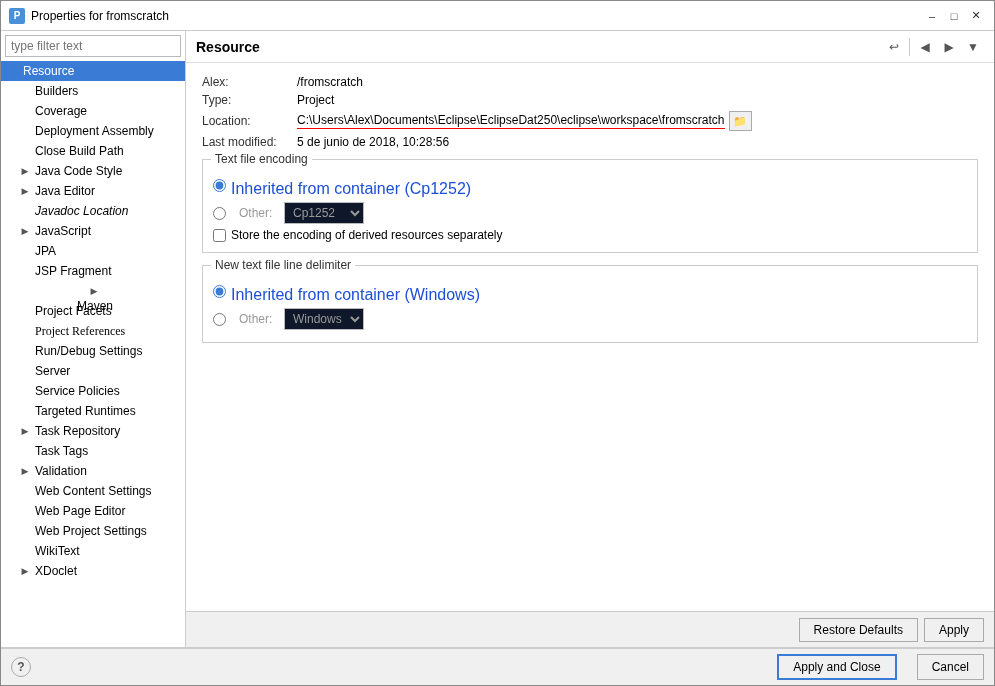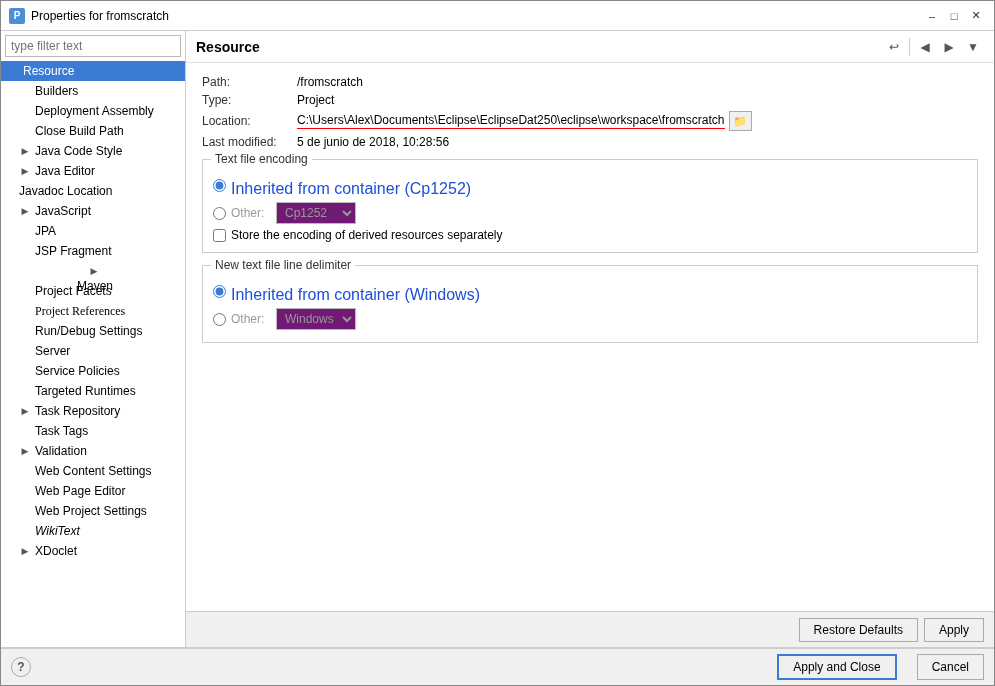--- a/index.html
+++ b/index.html
@@ -260,26 +260,27 @@
     }
     .other-row {
       display: flex;
       align-items: center;
       margin-bottom: 2px;
     }
     .other-label {
       font-size: 12px;
       color: #999;
       width: 45px;
+      margin-left: 8px;
     }
     .other-select {
       font-size: 12px;
       padding: 2px 4px;
       border: 1px solid #bbb;
-      background: #701a75;
+      background: #0f172a;
       min-width: 80px;
       color: #999;
     }
     .checkbox-row {
       display: flex;
       align-items: center;
       margin-top: 4px;
     }
     .checkbox-row input[type="checkbox"] {
       margin-right: 5px;
@@ -371,35 +372,39 @@
       <div class="tree-item selected" style="padding-left: 4px;">
             <span class="tree-expand" style="visibility: hidden;"></span>
             <span class="item-label">Resource</span>
           </div>
           <div class="tree-item" style="padding-left: 16px;">
             <span class="tree-expand" style="visibility: hidden;"></span>
             <span class="item-label">Builders</span>
           </div>
           <div class="tree-item" style="padding-left: 16px;">
             <span class="tree-expand" style="visibility: hidden;"></span>
+            <span class="item-label">Coverage</span>
+          </div>
+          <div class="tree-item" style="padding-left: 16px;">
+            <span class="tree-expand" style="visibility: hidden;"></span>
             <span class="item-label">Deployment Assembly</span>
           </div>
           <div class="tree-item" style="padding-left: 16px;">
             <span class="tree-expand" style="visibility: hidden;"></span>
             <span class="item-label">Close Build Path</span>
           </div>
           <div class="tree-item" style="padding-left: 16px;">
             <span class="tree-expand has-children"></span>
             <span class="item-label">Java Code Style</span>
           </div>
           <div class="tree-item" style="padding-left: 16px;">
             <span class="tree-expand has-children"></span>
             <span class="item-label">Java Editor</span>
           </div>
-          <div class="tree-item" style="padding-left: 0;">
+          <div class="tree-item" style="padding-left: 16px; font-style: italic;">
             <span class="tree-expand" style="visibility: hidden;"></span>
             <span class="item-label">Javadoc Location</span>
           </div>
           <div class="tree-item" style="padding-left: 16px;">
             <span class="tree-expand has-children"></span>
             <span class="item-label">JavaScript</span>
           </div>
           <div class="tree-item" style="padding-left: 16px;">
             <span class="tree-expand" style="visibility: hidden;"></span>
             <span class="item-label">JPA</span>
@@ -453,21 +458,21 @@
             <span class="item-label">Web Content Settings</span>
           </div>
           <div class="tree-item" style="padding-left: 16px;">
             <span class="tree-expand" style="visibility: hidden;"></span>
             <span class="item-label">Web Page Editor</span>
           </div>
           <div class="tree-item" style="padding-left: 16px;">
             <span class="tree-expand" style="visibility: hidden;"></span>
             <span class="item-label">Web Project Settings</span>
           </div>
-          <div class="tree-item" style="padding-left: 16px; font-style: italic;">
+          <div class="tree-item" style="padding-left: 16px;">
             <span class="tree-expand" style="visibility: hidden;"></span>
             <span class="item-label">WikiText</span>
           </div>
           <div class="tree-item" style="padding-left: 16px;">
             <span class="tree-expand has-children"></span>
             <span class="item-label">XDoclet</span>
           </div>
         </div>
     </div>
 
@@ -479,21 +484,21 @@
           <div class="separator-v"></div>
           <button class="header-icon-btn" title="Previous">◀</button>
           <button class="header-icon-btn" title="Next">▶</button>
           <button class="header-icon-btn" title="More">▼</button>
         </div>
       </div>
 
       <div class="content-body">
 
         <div class="resource-row">
-          <span class="resource-label">Path:</span>
+          <span class="resource-label">Alex:</span>
           <span class="resource-value">/fromscratch</span>
         </div>
 
         <div class="resource-row">
           <span class="resource-label">Type:</span>
           <span class="resource-value">Project</span>
         </div>
 
         <div class="location-row">
           <span class="resource-label">Location:</span>

